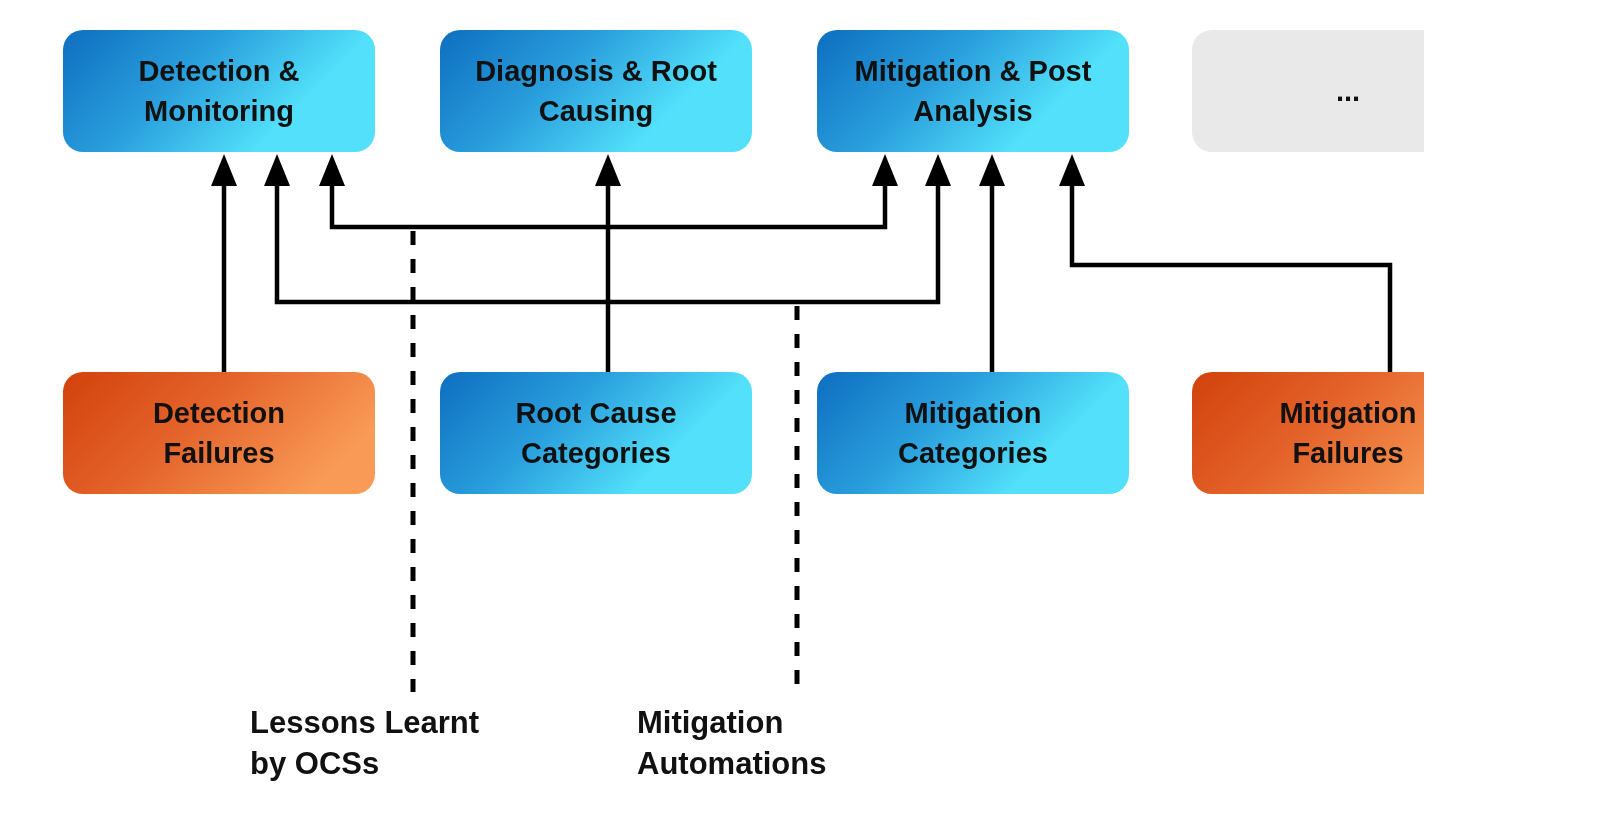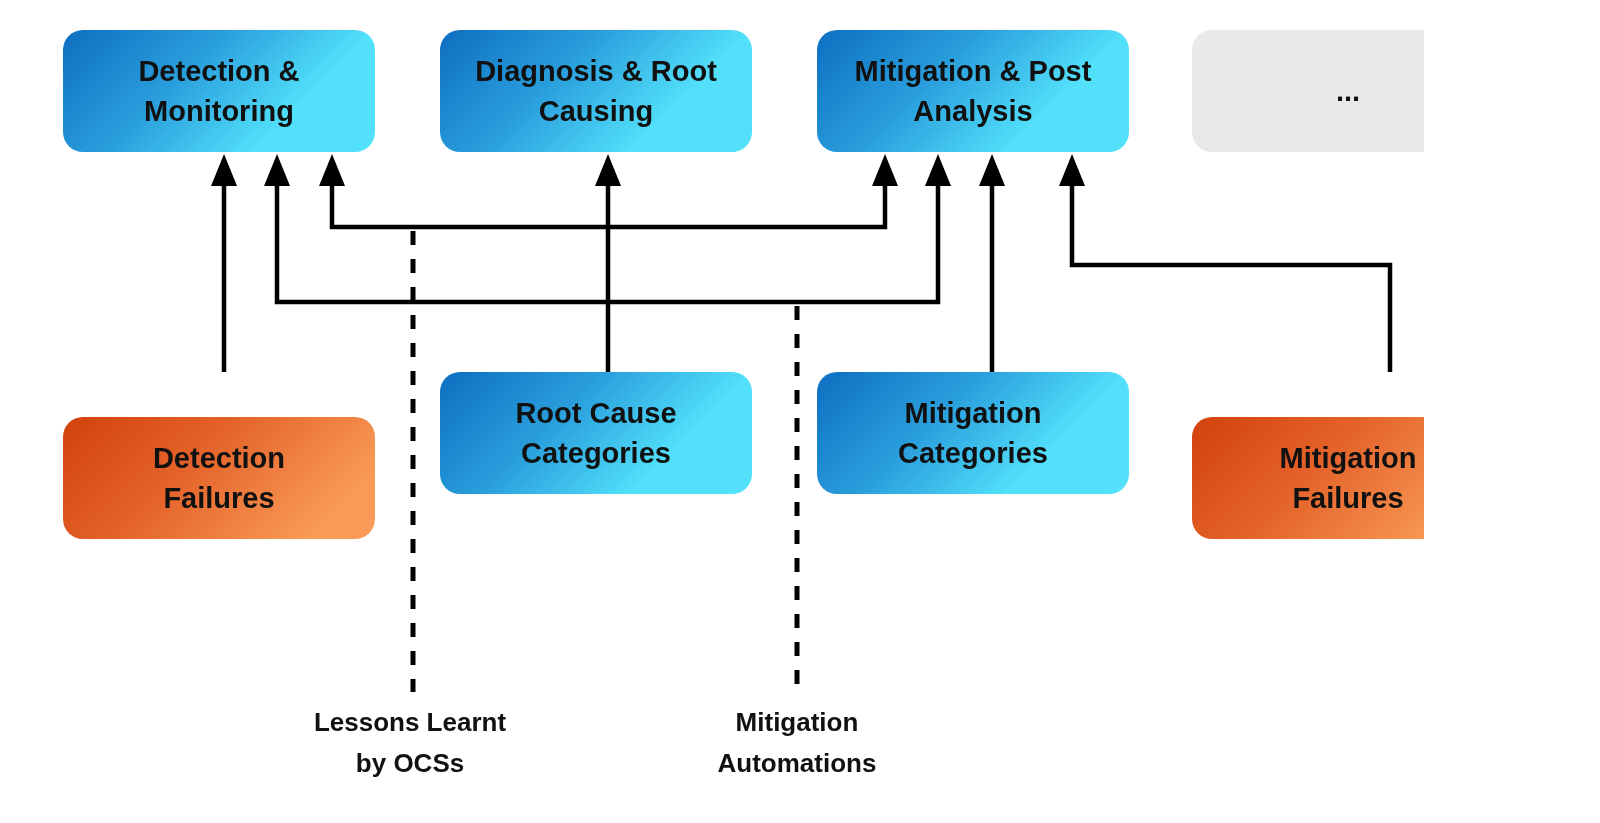--- a/index.html
+++ b/index.html
@@ -53,32 +53,31 @@
     background: linear-gradient(135deg,
       var(--blue-start, #0d6ec0) 0%,
       var(--blue-mid, #2a9fdd) 38%,
       var(--blue-end, #52e0fa) 72%);
   }
   .node-orange {
     background: linear-gradient(135deg,
       var(--orange-start, #d2410c) 0%,
       var(--orange-mid, #e4632a) 40%,
       var(--orange-end, #f99b57) 85%);
-    margin-top: 45px;
   }
   .node-gray {
     background: var(--gray, #e9e9e9);
   }
   .annotation {
     position: absolute;
     width: 320px;
     top: 702px;
-    text-align: center;
+    text-align: left;
     color: var(--text, #111);
-    font-size: 26px;
+    font-size: 31px;
     font-weight: 700;
     line-height: 41px;
     white-space: pre-line;
     z-index: 2;
   }
   .annotation-1 { left: 250px; }
   .annotation-2 { left: 637px; }
 </style>
 </head>
 <body>

